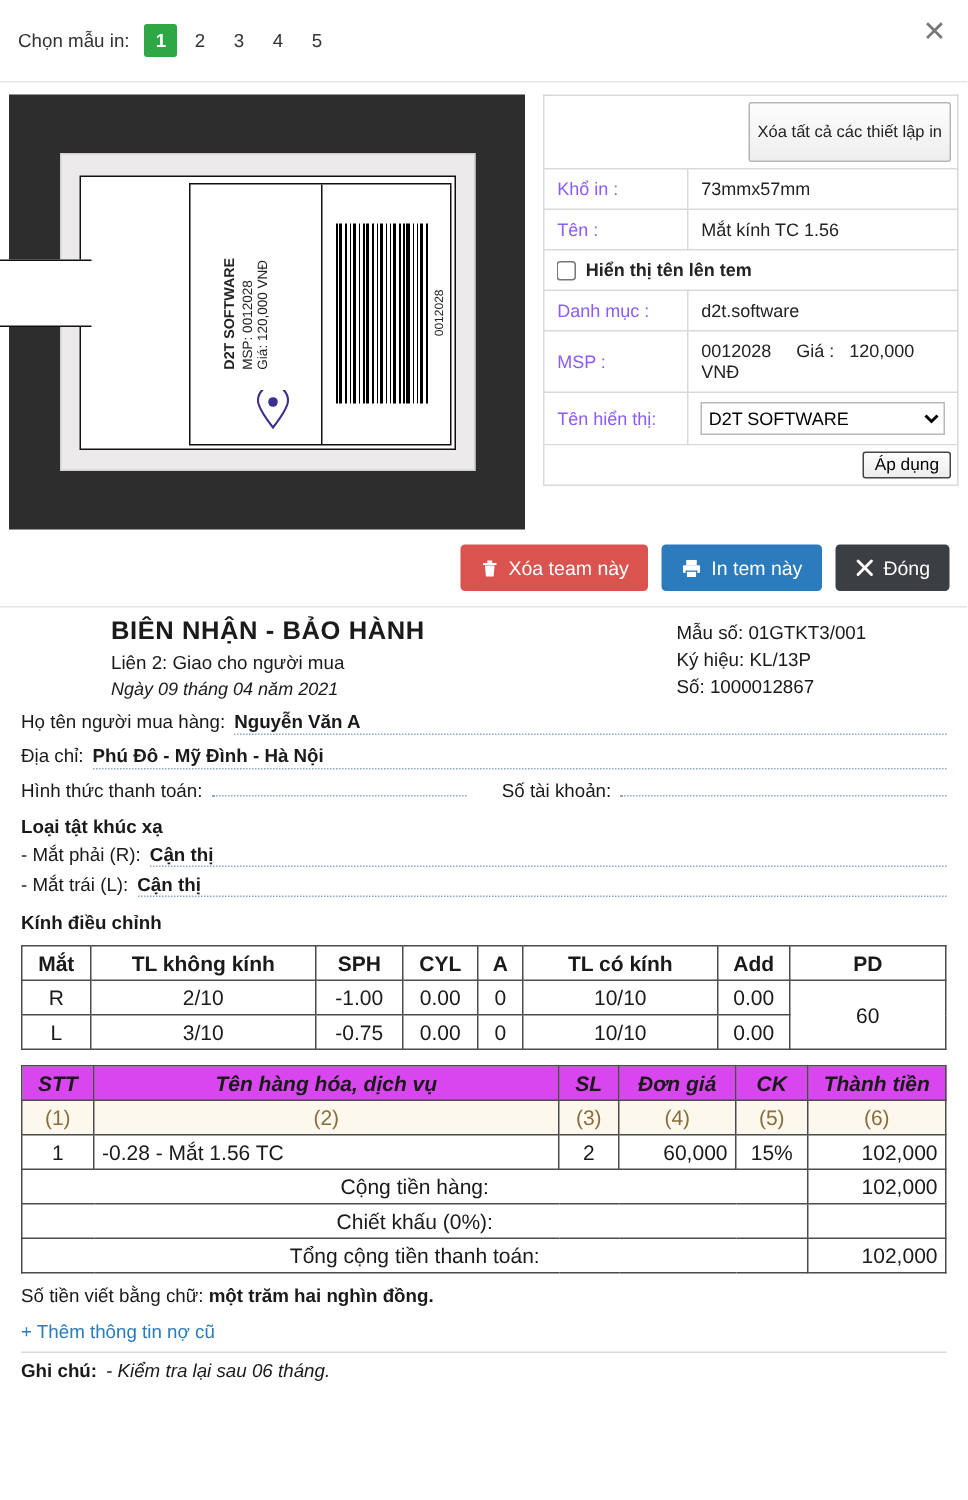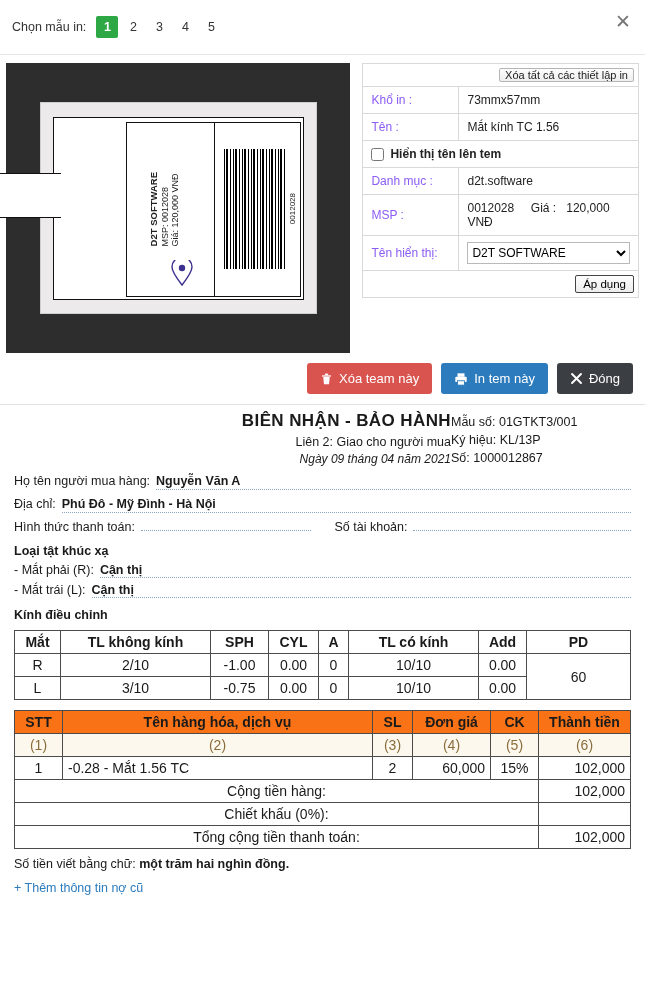--- a/index.html
+++ b/index.html
@@ -169,21 +169,21 @@
     justify-content: flex-end;
     border: 1px solid #d9d9d9;
     border-bottom: none;
     padding: 4px 4px;
     background: #fff;
   }
   .btn-clear {
     border: 1px solid #b5b5b5;
     background: linear-gradient(#fdfdfd,#eeeeee);
     font-size: 11px;
-    padding: 0 5px;
+    padding: 13px 5px;
     border-radius: 2px;
     cursor: pointer;
     color: #222;
     font-family: "Liberation Sans", sans-serif;
   }
   table.set {
     width: 100%;
     border-collapse: collapse;
   }
   table.set td {
@@ -250,21 +250,21 @@
   .invoice {
     padding: 6px 14px 0 14px;
     font-size: 12.5px;
     color: #1a1a1a;
   }
   .inv-head {
     display: flex;
     justify-content: space-between;
     align-items: flex-start;
   }
-  .inv-title-col { flex: 1; text-align: right; padding-left: 60px; }
+  .inv-title-col { flex: 1; text-align: left; padding-left: 60px; }
   .inv-title {
     font-size: 17px;
     font-weight: bold;
     letter-spacing: .4px;
   }
   .inv-sub { font-size: 12.5px; margin-top: 4px; }
   .inv-date { font-size: 12px; font-style: italic; margin-top: 3px; }
   .inv-meta { width: 180px; font-size: 12.5px; line-height: 1.45; padding-top: 2px; }
   .inv-meta b { font-weight: normal; }
 
@@ -296,21 +296,21 @@
   }
   table.grid th, table.grid td {
     border: 1px solid #4b4b4b;
     padding: 3px 4px;
     text-align: center;
   }
   table.grid th { font-weight: bold; }
   table.grid td.left { text-align: left; padding-left: 5px; }
 
   table.items { margin-top: 10px; }
-  table.items th { background: #f97316; }
+  table.items th { background: #d946ef; font-style: italic; }
   table.items tr.idxrow td { color: #8a6d3b; background: #fdf8ee; }
   table.items td.right { text-align: right; padding-right: 5px; }
   .sum-label { text-align: right; padding-right: 6px; }
 
   .words { margin-top: 8px; }
   .words b { font-weight: bold; }
   .addlink {
     margin-top: 10px;
     color: #2b7bbd;
     font-size: 12.5px;
@@ -582,14 +582,18 @@
   <div class="words">
     <span>Số tiền viết bằng chữ:</span>
     <b>một trăm hai nghìn đồng.</b>
   </div>
 
   <div class="addlink">
     <span>+</span>
     <span>Thêm thông tin nợ cũ</span>
   </div>
 
+  <div class="note-box">
+    <b>Ghi chú:</b>
+    <span class="it">- Kiểm tra lại sau 06 tháng.</span>
+  </div>
 
 </div>
 
 </body></html>

